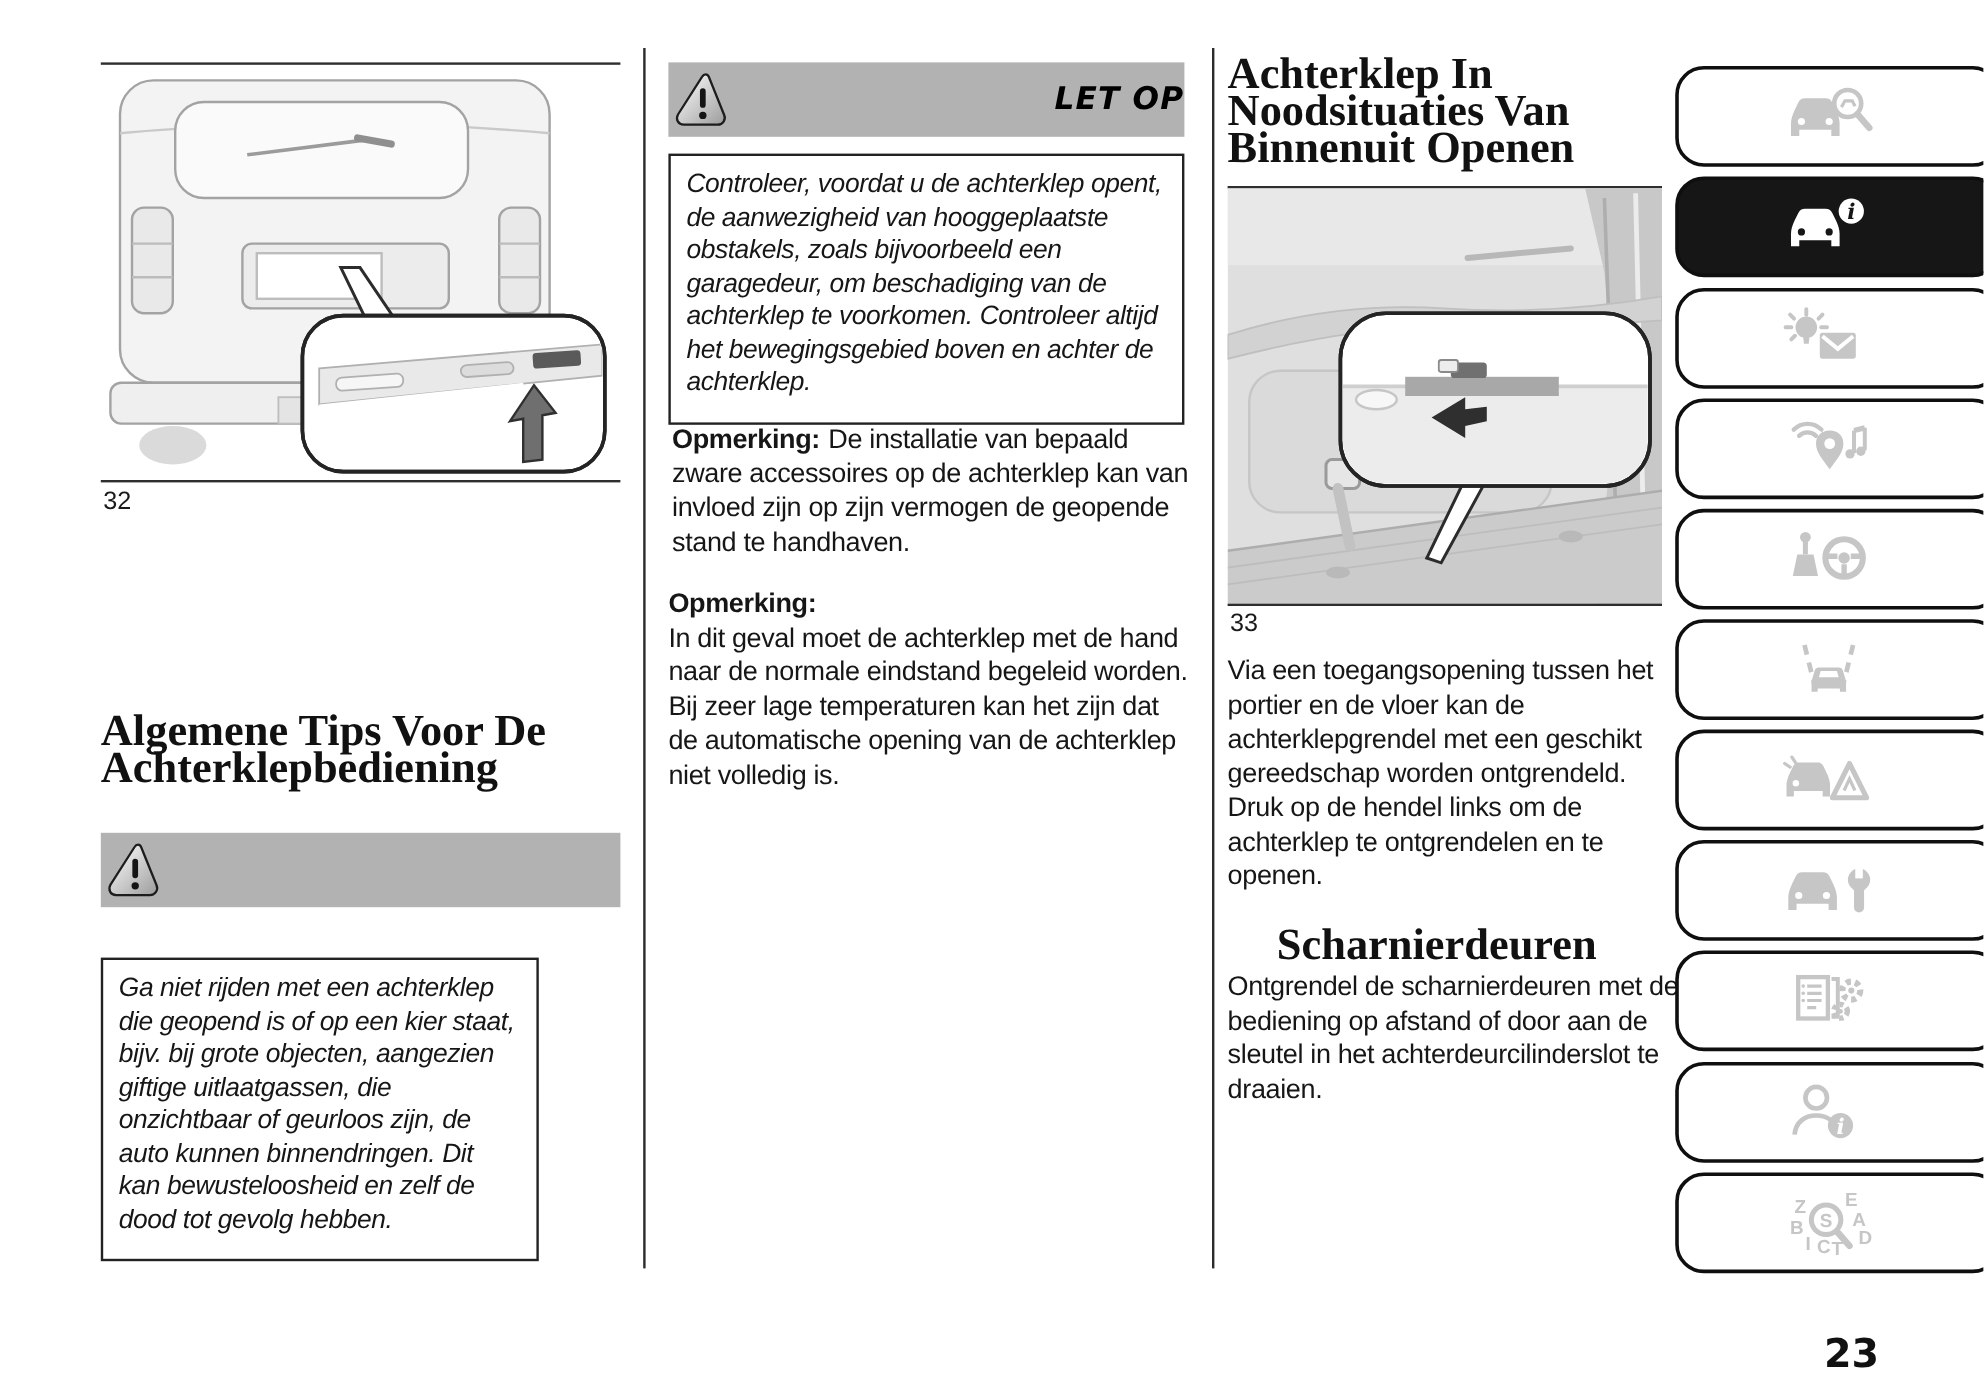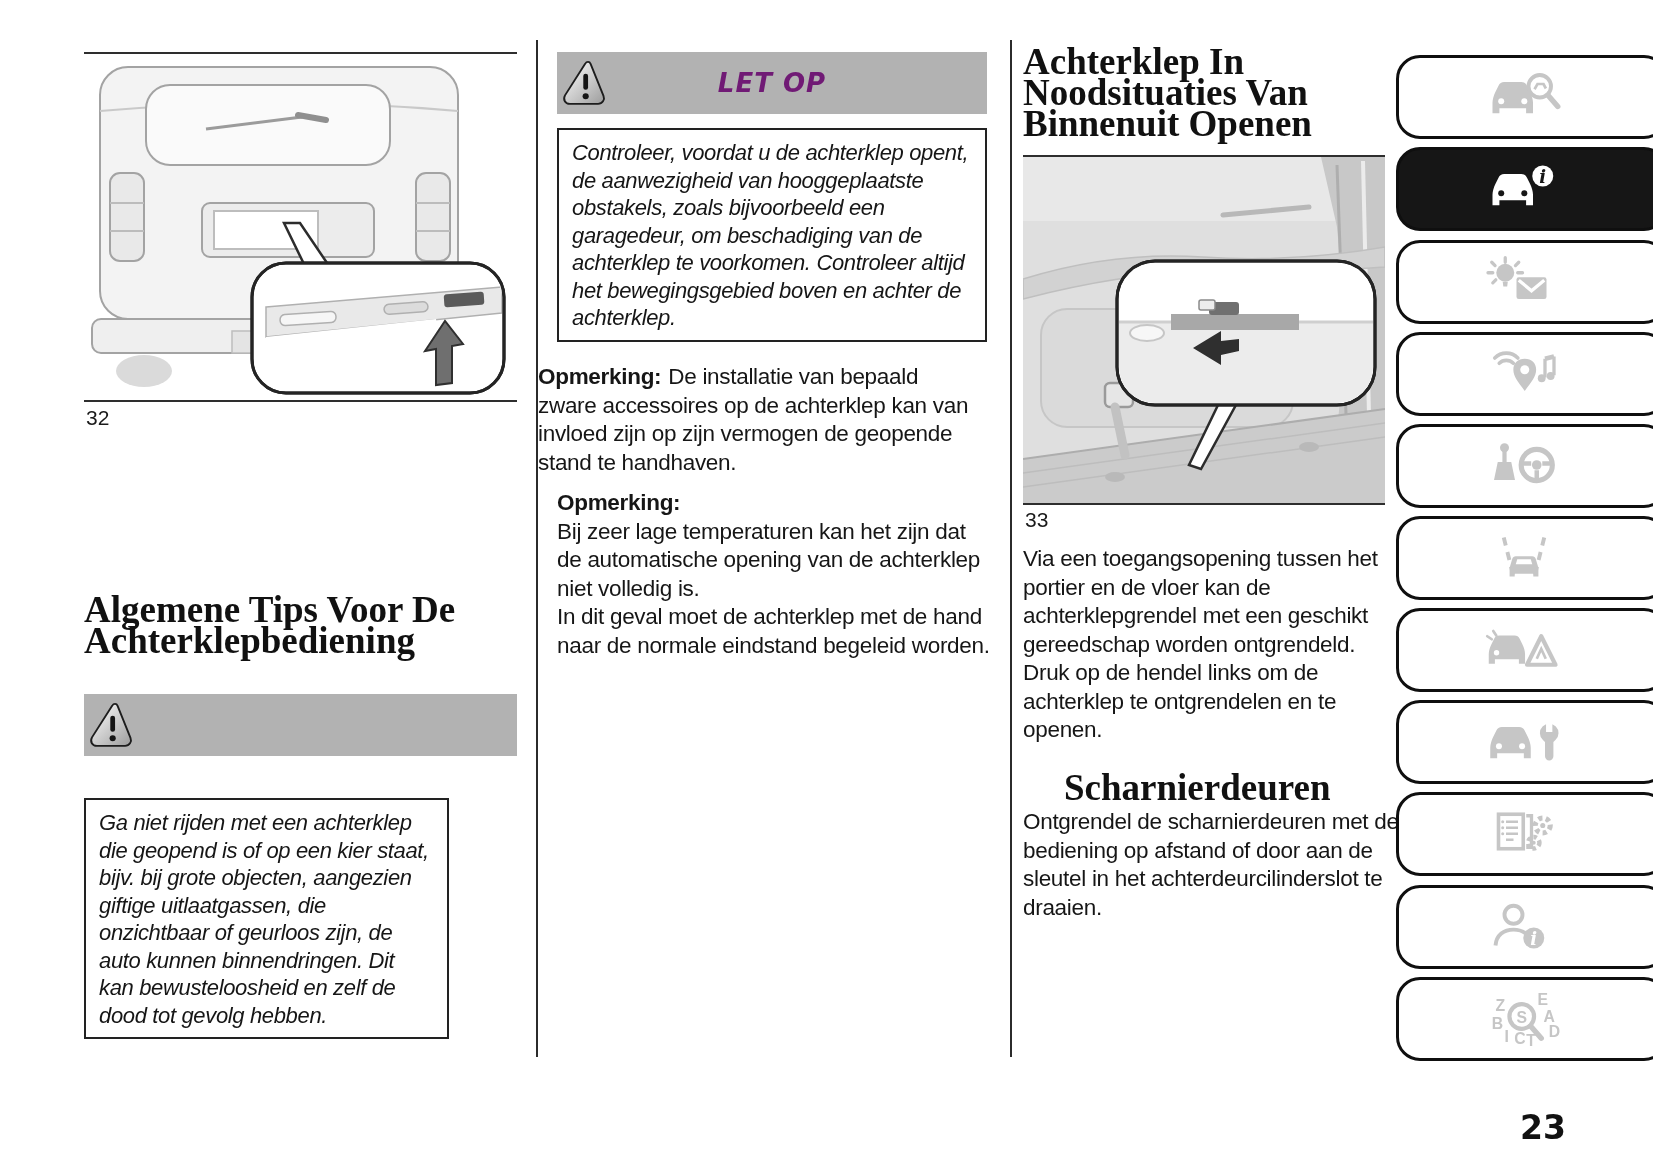--- a/index.html
+++ b/index.html
@@ -14,26 +14,26 @@
   .para{position:absolute;}
   .section-heading{
     position:absolute;font-family:Liberation Serif, serif;font-weight:bold;
     font-size:37px;line-height:31px;letter-spacing:0px;color:#111;
   }
   .warn-banner{
     position:absolute;height:62px;background:#b2b2b2;display:flex;align-items:center;
   }
   .warn-banner .tri{position:absolute;left:5px;top:5px;}
   .banner-label{
-    flex:1;text-align:center;color:#701a75;font-family:"DejaVu Sans",sans-serif;
+    flex:1;text-align:right;color:#000000;font-family:"DejaVu Sans",sans-serif;
     font-style:italic;font-weight:bold;font-size:26px;letter-spacing:1px;
   }
   .warn-box{
     position:absolute;border:2px solid #222;background:#fff;box-sizing:border-box;
-    padding:9px 13px 8px 13px;min-height:206px;
+    padding:9px 13px 20px 13px;min-height:206px;
     font-style:italic;font-size:22px;line-height:27.5px;letter-spacing:-0.35px;color:#161616;
   }
   .note-label{font-weight:bold;margin-right:7px;}
   .note-label-line{font-weight:bold;}
   .fig{position:absolute;}
   .pagenum{
     position:absolute;font-family:"DejaVu Sans",sans-serif;font-weight:bold;
     font-size:33px;color:#111;width:90px;text-align:center;
   }
   
@@ -134,28 +134,28 @@
         <path d="M25.5 6.5 c1.6-3 5-3 6.4 0 L49 44 c2.2 4.6-.8 9.5-5.8 9.5 H10 c-5.4 0-8.6-5-6.2-10 z" fill="url(#wt2)" stroke="#1d1d1d" stroke-width="2.2" transform="skewX(-3) translate(2,0)"></path>
         <rect x="25" y="18" width="5.6" height="19" rx="2.8" fill="#151515"></rect>
         <circle cx="27.8" cy="44.5" r="3.6" fill="#151515"></circle>
       </svg>
     </span>
     <span class="banner-label">LET OP</span>
   </div>
 
   <div class="warn-box" style="left:557px;top:128px;width:430px;">Controleer, voordat u de achterklep opent, de aanwezigheid van hooggeplaatste obstakels, zoals bijvoorbeeld een garagedeur, om beschadiging van de achterklep te voorkomen. Controleer altijd het bewegingsgebied boven en achter de achterklep.</div>
 
-  <div class="para body-text" style="left:538px;top:352px;width:436px;margin-top:11px;">
+  <div class="para body-text" style="left:560px;top:352px;width:436px;">
     <span class="note-label">Opmerking:</span><span>De installatie van bepaald zware accessoires op de achterklep kan van invloed zijn op zijn vermogen de geopende stand te handhaven.</span>
   </div>
 
   <div class="para body-text" style="left:557px;top:489px;width:436px;">
     <div class="note-label-line">Opmerking:</div>
+    <div>In dit geval moet de achterklep met de hand naar de normale eindstand begeleid worden.</div>
     <div>Bij zeer lage temperaturen kan het zijn dat de automatische opening van de achterklep niet volledig is.</div>
-    <div>In dit geval moet de achterklep met de hand naar de normale eindstand begeleid worden.</div>
   </div>
 
   <div class="section-heading" style="left:1023px;top:46px;width:372px;">Achterklep In Noodsituaties Van Binnenuit Openen</div>
 
   <div class="rule" style="left:1023px;top:155px;width:362px;"></div>
 
   <div class="fig" style="left:1023px;top:157px;">
     <svg viewBox="0 0 362 346" width="362" height="346">
       <defs>
         <clipPath id="co33">

